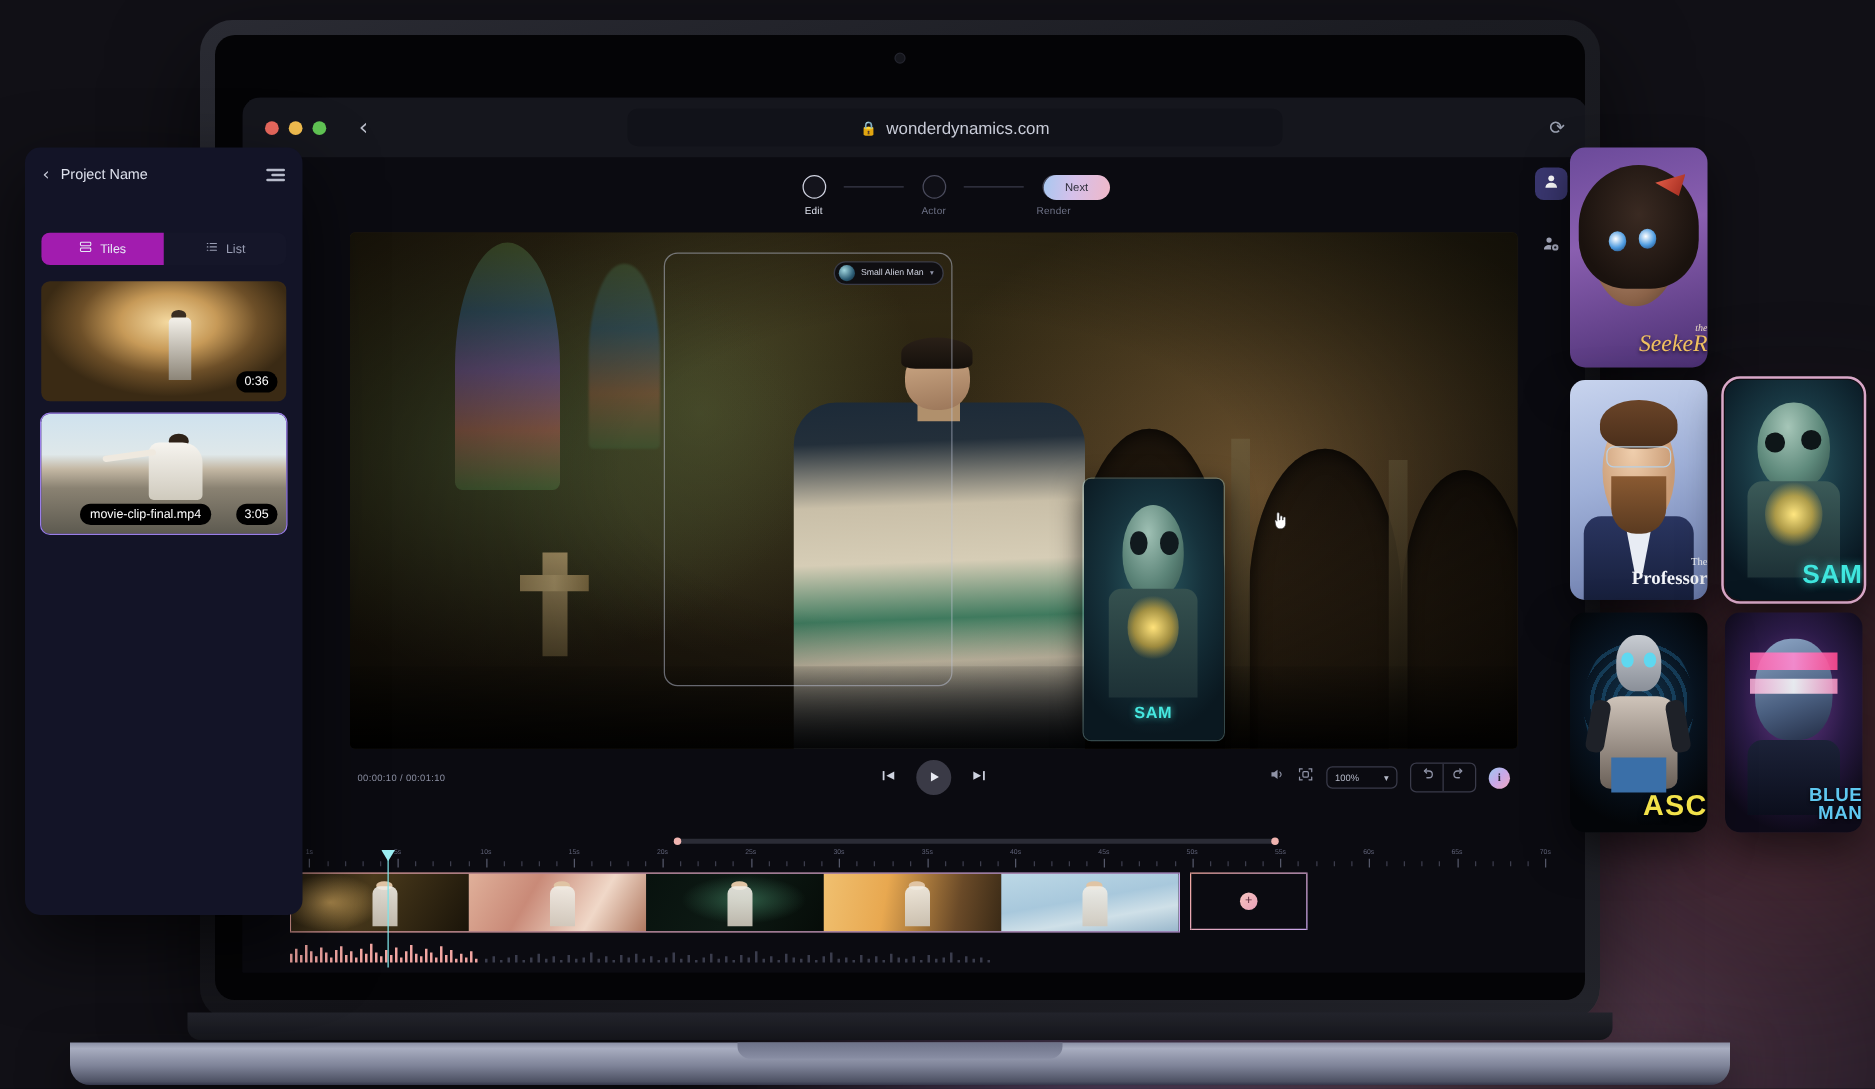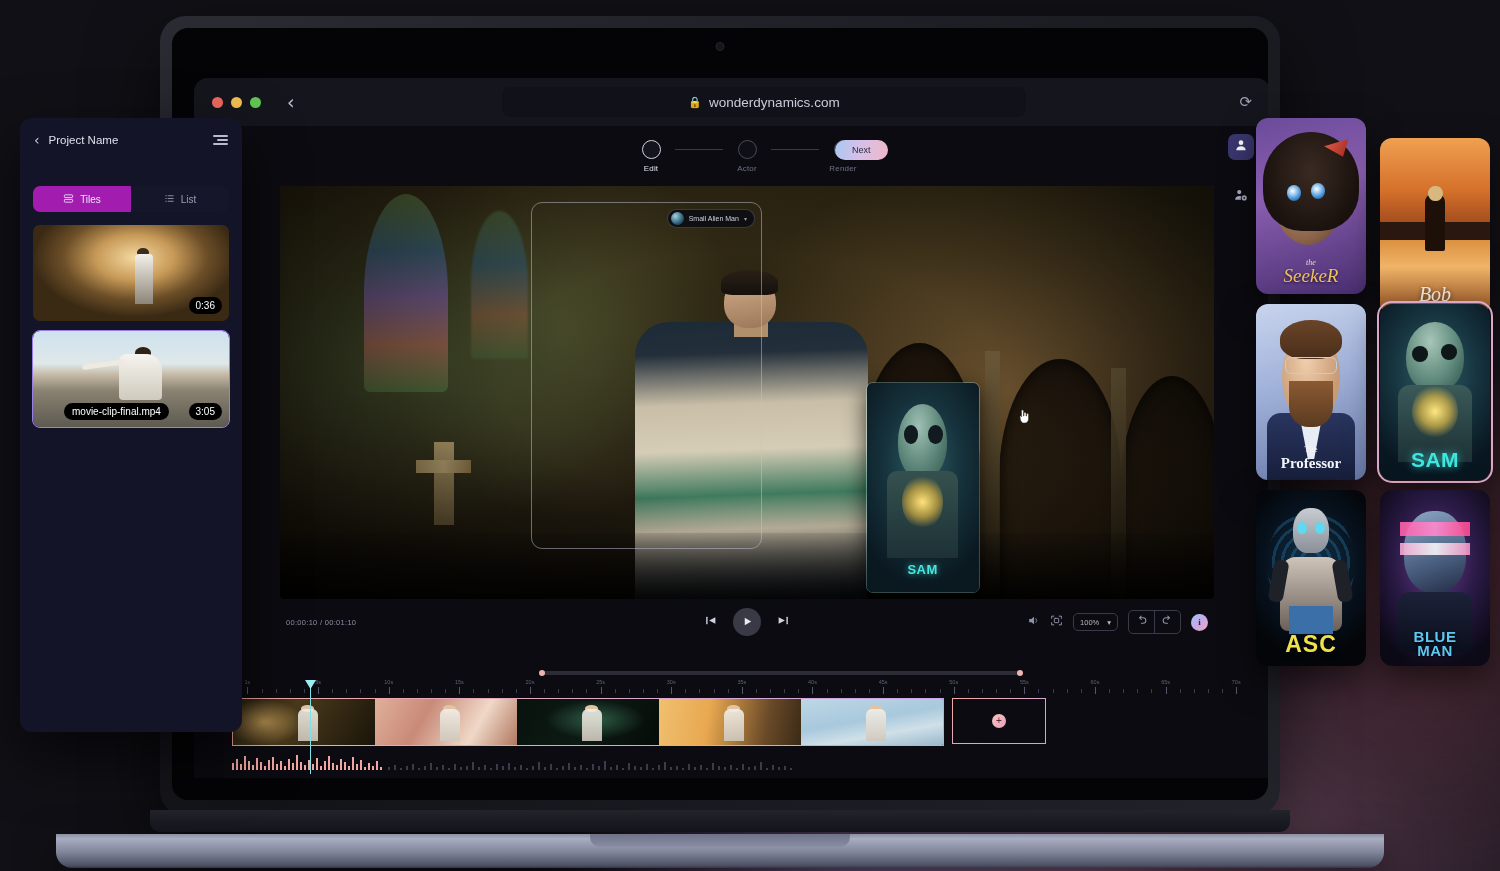--- a/index.html
+++ b/index.html
@@ -159,21 +159,21 @@
   .transport{position:absolute;left:50%;transform:translateX(-50%);display:flex;align-items:center;gap:16px;}
   .tbtn{background:none;border:none;cursor:pointer;color:#cfd3e0;display:flex;align-items:center;}
   .tbtn svg{width:13px;height:13px;}
   .play{width:28px;height:28px;border-radius:50%;background:#3a3a46;display:flex;align-items:center;
     justify-content:center;cursor:pointer;border:none;}
   .play svg{width:11px;height:11px;}
   .right-ctrls{position:absolute;right:6px;display:flex;align-items:center;gap:10px;}
   .ic{cursor:pointer;color:#8f93a6;display:flex;align-items:center;}
   .ic svg{width:13px;height:13px;}
   .zoomsel{height:18px;padding:0 6px;border:1px solid #3a3b4a;border-radius:5px;display:flex;
-    align-items:center;gap:8px;font-size:7.5px;color:#b5b9c8;cursor:pointer;}
+    align-items:center;gap:20px;font-size:7.5px;color:#b5b9c8;cursor:pointer;}
   .ur-group{display:flex;border:1px solid #3a3b4a;border-radius:5px;overflow:hidden;}
   .ur-group .ic{padding:2px 6px;}
   .ur-group .ic + .ic{border-left:1px solid #3a3b4a;}
   .info-badge{width:17px;height:17px;border-radius:50%;cursor:pointer;
     background:linear-gradient(135deg,#9ec8f0,#c8a8e8 50%,#f0a8c0);
     display:flex;align-items:center;justify-content:center;color:#2b2b38;font-size:9px;font-weight:bold;
     font-family:"Liberation Serif",serif;}
 
   
   .timeline{height:110px;position:relative;padding:0 8px;}
@@ -259,21 +259,21 @@
   .p-foot{border-top:1px solid #222441;padding:12px 16px 14px;display:flex;flex-direction:column;gap:12px;}
   .f-item{display:flex;align-items:center;gap:10px;font-size:11px;color:#c2c6d6;cursor:pointer;}
   .f-item svg{width:13px;height:13px;color:#c2c6d6;}
 
   
   .chars{position:absolute;left:1256px;top:118px;width:244px;height:534px;}
   .card{position:absolute;border-radius:12px;overflow:hidden;
     box-shadow:0 14px 34px rgba(0,0,0,.55);cursor:pointer;}
   .card.big{width:110px;height:176px;}
   .card.sel{outline:2px solid #d9a8c8;outline-offset:1px;}
-  .card-lbl{position:absolute;left:0;right:0;bottom:8px;text-align:center;}
+  .card-lbl{position:absolute;left:0;right:0;bottom:8px;text-align:right;}
   .c-seeker{left:0;top:0;background:linear-gradient(165deg,#6b4a9a,#8a5fb0 40%,#4a2f72 100%);}
   .c-bob{left:124px;top:20px;background:linear-gradient(180deg,#f0a050 0%,#d4702a 30%,#8a3a18 58%,#c07840 74%,#e8a860 100%);}
   .c-prof{left:0;top:186px;background:linear-gradient(165deg,#c8d4ee,#9fb0d8 45%,#6878a8 100%);}
   .c-sam{left:124px;top:186px;background:radial-gradient(ellipse 72% 60% at 50% 38%, #2f6068 0%, #173540 52%, #081620 100%);}
   .c-asc{left:0;top:372px;background:radial-gradient(ellipse 70% 55% at 50% 42%, #14354e 0%, #07121e 60%, #030508 100%);}
   .c-blue{left:124px;top:372px;background:radial-gradient(ellipse 70% 60% at 50% 40%, #6a3a8a 0%, #2a1a46 55%, #0d0a18 100%);}
   .lbl-script{font-family:"Liberation Serif",serif;font-style:italic;color:#f0c060;font-size:19px;
     text-shadow:0 1px 3px rgba(0,0,0,.7);line-height:1;}
   .lbl-sub{display:block;font-family:"Liberation Serif",serif;font-style:italic;color:#e8d8c0;font-size:8px;margin-bottom:-1px;}
   .lbl-bob{font-family:"Liberation Serif",serif;font-style:italic;color:#f0e8e0;font-size:20px;
@@ -810,29 +810,20 @@
     <div class="hair" style="left:6%;top:8%;width:88%;height:56%;background:radial-gradient(ellipse at 50% 40%,#3a2a22,#1a120e 72%);"></div>
     <div class="f-head" style="left:28%;top:38%;width:13%;height:9%;background:radial-gradient(circle at 40% 38%,#fff,#4f9ce0 55%,#1a3a66);"></div>
     <div class="f-head" style="left:50%;top:37%;width:13%;height:9%;background:radial-gradient(circle at 40% 38%,#fff,#4f9ce0 55%,#1a3a66);"></div>
     <div style="position:absolute;left:62%;top:12%;width:22%;height:10%;background:linear-gradient(120deg,#e8604a,#a02a1e);clip-path:polygon(0 40%,100% 0,78% 100%);"></div>
     <div class="card-lbl">
       <span class="lbl-sub">the</span>
       <span class="lbl-script">SeekeR</span>
     </div>
   </div>
 
-  <div class="card big c-bob">
-    <div style="position:absolute;left:0;right:0;top:55%;bottom:0;background:linear-gradient(180deg,#d88a38,#f0b468 40%,#8a4a20);"></div>
-    <div style="position:absolute;left:0;right:0;top:48%;height:10%;background:#2a1810;"></div>
-    <div style="position:absolute;left:41%;top:32%;width:18%;height:32%;background:#1c1008;border-radius:8px 8px 2px 2px;"></div>
-    <div style="position:absolute;left:44%;top:27%;width:13%;height:9%;border-radius:50%;background:#d8b880;"></div>
-    <div class="card-lbl">
-      <span class="lbl-bob">Bob</span>
-    </div>
-  </div>
 
   <div class="card big c-prof">
     <div style="position:absolute;left:10%;top:62%;width:80%;height:42%;background:linear-gradient(180deg,#2a3560,#151d38);border-radius:14px 14px 0 0;"></div>
     <div style="position:absolute;left:38%;top:58%;width:24%;height:30%;background:#e8ecf4;clip-path:polygon(0 0,100% 0,62% 100%,38% 100%);"></div>
     <div class="f-head" style="left:24%;top:14%;width:52%;height:54%;background:radial-gradient(ellipse at 42% 32%,#f0cfae,#c89a74 70%);"></div>
     <div class="hair" style="left:22%;top:9%;width:56%;height:22%;background:linear-gradient(180deg,#6a4428,#4a2e1a);"></div>
     <div style="position:absolute;left:30%;top:44%;width:40%;height:26%;background:linear-gradient(180deg,#8a5a32,#5a3a20);border-radius:0 0 45% 45%;"></div>
     <div style="position:absolute;left:26%;top:30%;width:48%;height:10%;border:1.4px solid #b8cfe4;border-radius:6px;"></div>
     <div class="card-lbl">
       <span class="lbl-prof">

